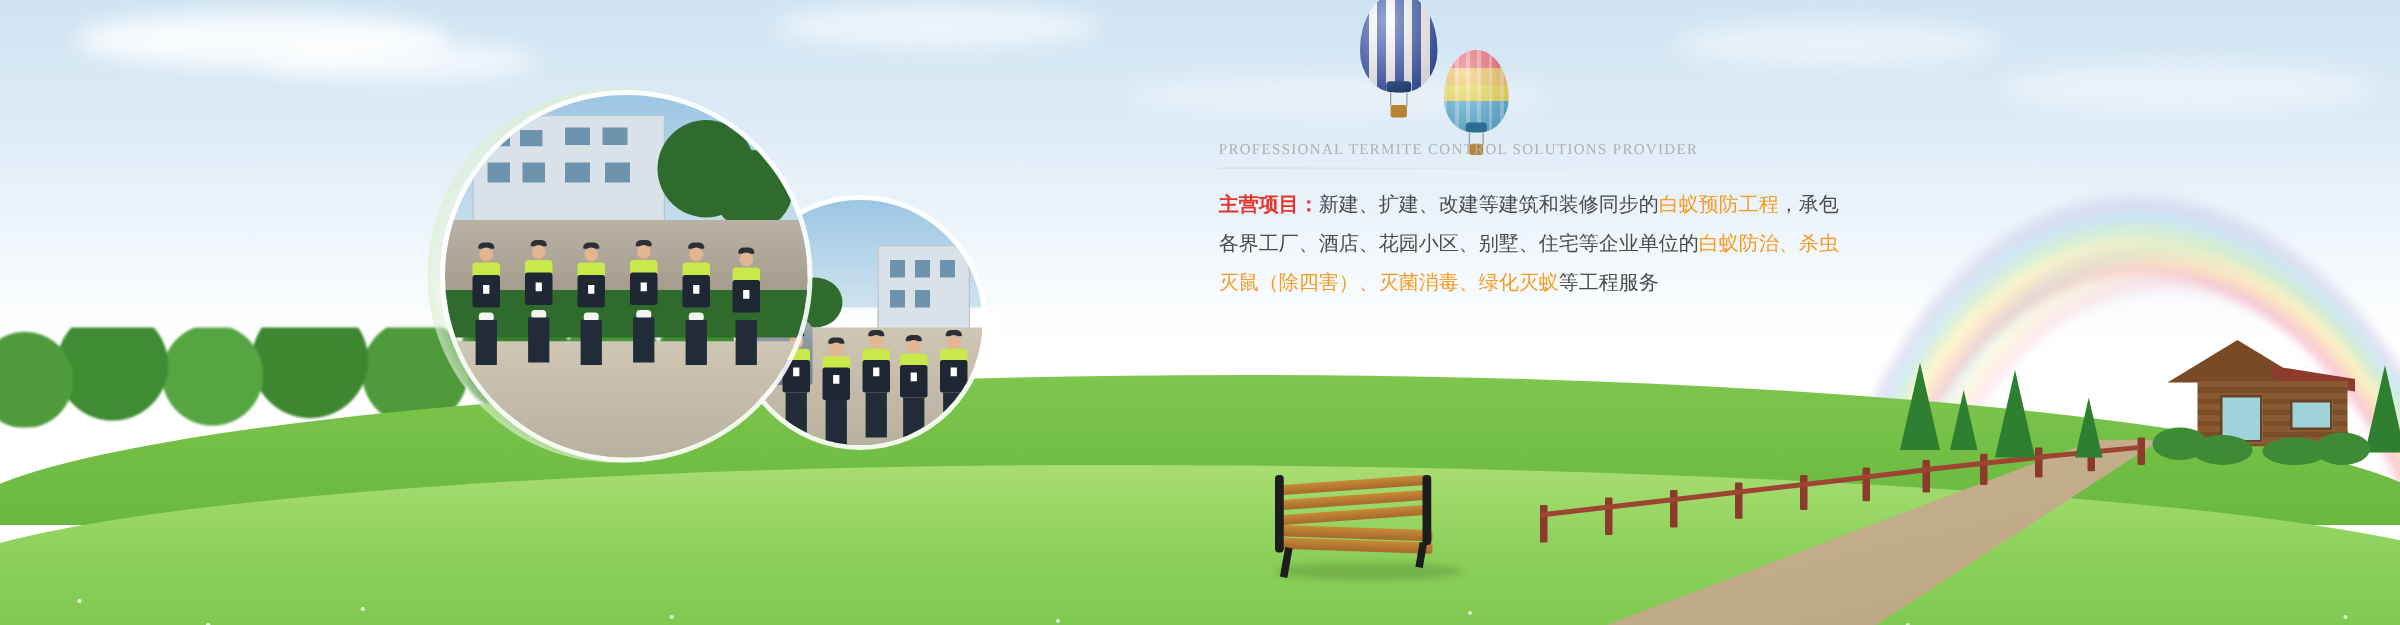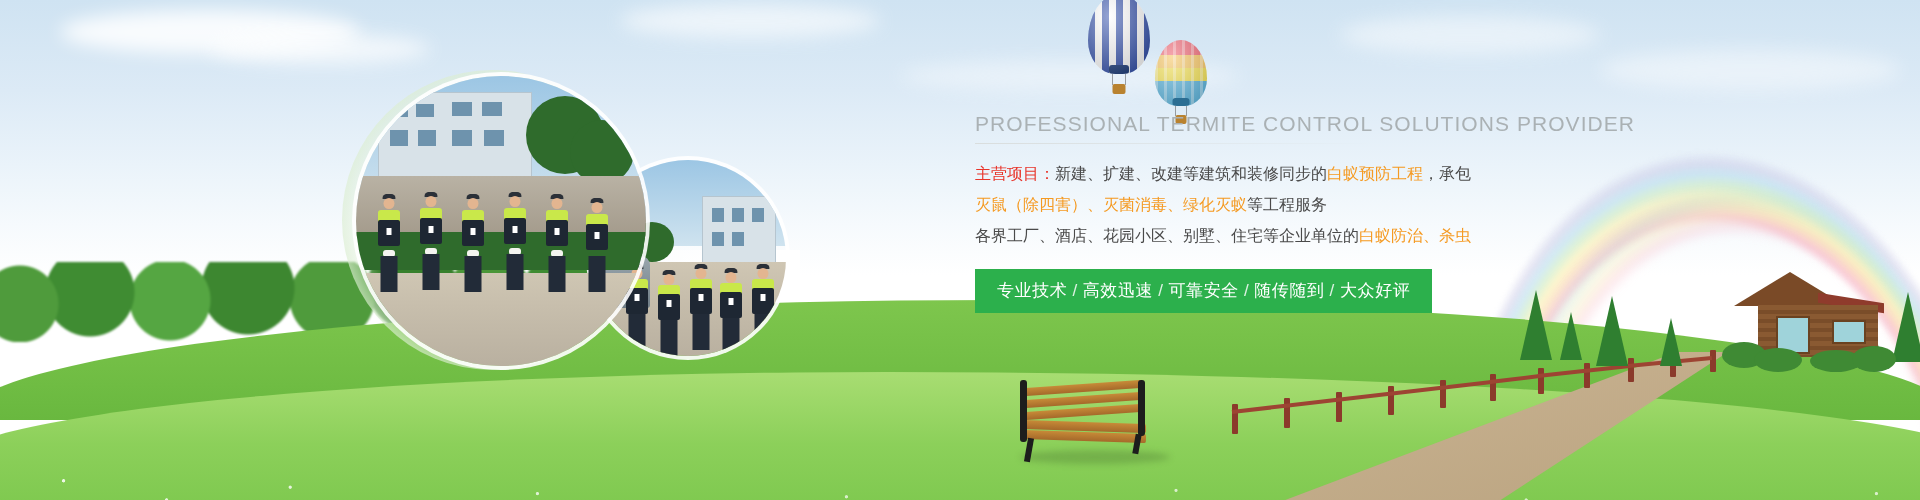--- a/index.html
+++ b/index.html
@@ -210,26 +210,27 @@
   .ph .car{position:absolute;background:linear-gradient(#9aa7ae,#6f7d86);border-radius:6px 9px 3px 3px;}
 
   
   .text-col{position:absolute;left:975px;top:104px;width:520px;}
   .headline{
     font-size:38px;font-weight:bold;letter-spacing:1px;line-height:1.08;
     color:#3cc15a;white-space:nowrap;
     text-shadow:0 1px 0 rgba(255,255,255,.9);
   }
   .subheadline{
-    margin-top:8px;font-size:21px;letter-spacing:1.05px;color:#aab1b4;
+    margin-top:8px;font-size:12px;letter-spacing:1.05px;color:#aab1b4;
     white-space:nowrap;
+    font-family:Liberation Serif, serif;
   }
   .divider{margin-top:7px;width:400px;height:1px;background:linear-gradient(to right,#d9dddd,rgba(255,255,255,0));}
   .desc{margin-top:14px;font-size:16px;line-height:31px;color:#4a4a4a;width:500px;}
-  .desc .red{color:#e8342a;}
+  .desc .red{color:#e8342a;font-weight:bold;}
   .desc .orange{color:#f59a22;}
   .tagbar{
     margin-top:18px;display:inline-block;background:#2cb04c;color:#ffffff;
     font-size:17px;letter-spacing:.6px;padding:10px 22px 11px 22px;white-space:nowrap;
   }
   .tagbar .sep{color:#ddf2e2;margin:0 5px;}
 </style>
 </head>
 <body>
 
@@ -457,25 +458,22 @@
 
   <div class="text-col">
     <div class="subheadline">PROFESSIONAL TERMITE CONTROL SOLUTIONS PROVIDER</div>
     <div class="divider"></div>
 
     <div class="desc">
       <div>
         <span class="red">主营项目</span><span class="red">：</span><span>新建、扩建、改建等建筑和装修同步的</span><span class="orange">白蚁预防工程</span><span>，承包</span>
       </div>
       <div>
+        <span>各界工厂、酒店、花园小区、别墅、住宅等企业单位的</span><span class="orange">白蚁防治、杀虫</span>
+      </div>
+      <div>
         <span class="orange">灭鼠（除四害）、灭菌消毒、绿化灭蚁</span><span>等工程服务</span>
       </div>
-      <div>
-        <span>各界工厂、酒店、花园小区、别墅、住宅等企业单位的</span><span class="orange">白蚁防治、杀虫</span>
-      </div>
     </div>
 
-    <div class="tagbar">
-      <span>专业技术</span><span class="sep">/</span><span>高效迅速</span><span class="sep">/</span><span>可靠安全</span><span class="sep">/</span><span>随传随到</span><span class="sep">/</span><span>大众好评</span>
-    </div>
   </div>
 
 </div>
 
 </body></html>

